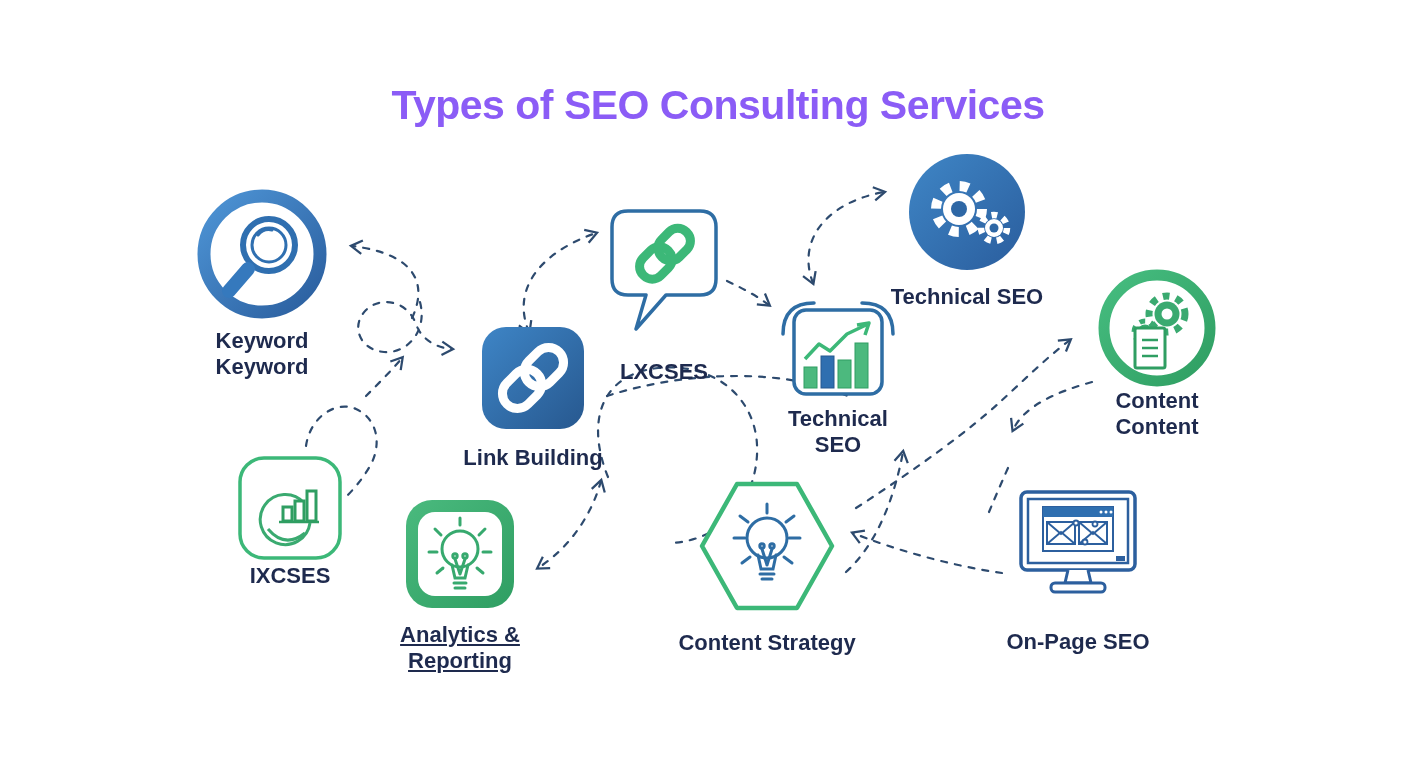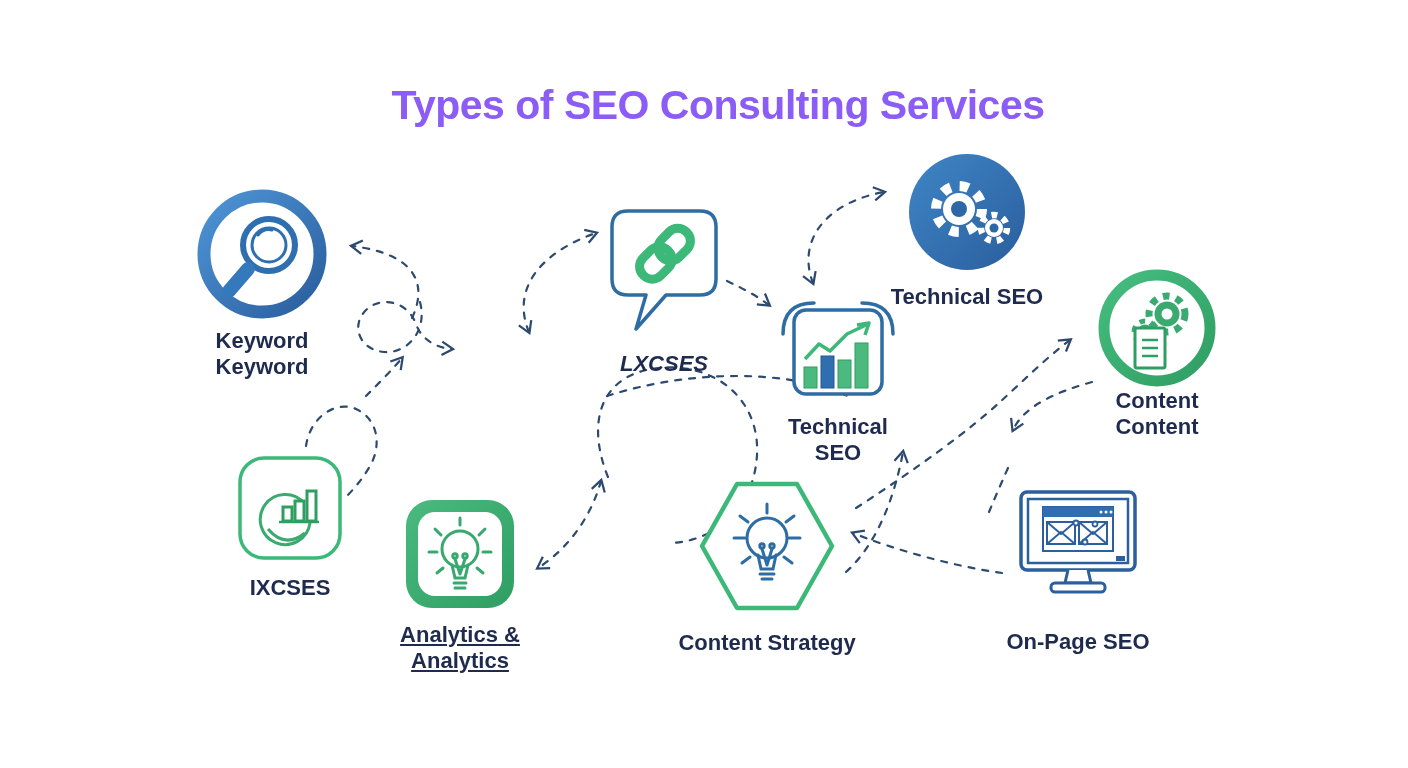--- a/index.html
+++ b/index.html
@@ -58,30 +58,48 @@
       <circle cx="73" cy="57" r="17" fill="none" stroke="#2f6fb0" stroke-width="3"></circle>
       <path d="M62 47 A 14 14 0 0 1 76 42" fill="none" stroke="#2f6fb0" stroke-width="3" stroke-linecap="round"></path>
       <line x1="52" y1="81" x2="33" y2="103" stroke="#3579bd" stroke-width="14" stroke-linecap="round"></line>
     </svg>
     <div class="lbl" style="margin-top:8px;">
       <span>Keyword</span>
       <span>Keyword</span>
     </div>
   </div>
 
+  <div class="node" style="left:438px;top:325px;width:190px;">
+    <svg width="106" height="106" viewBox="0 0 106 106">
+      <defs>
+        <linearGradient id="gB2" x1="0" y1="0" x2="1" y2="1">
+          <stop offset="0" stop-color="#3e85c6"></stop>
+            <stop offset="1" stop-color="#27588f"></stop>
+        </linearGradient>
+      </defs>
+      <rect x="2" y="2" width="102" height="102" rx="24" fill="url(#gB2)"></rect>
+      <g transform="translate(53,53) rotate(-45)" fill="none" stroke="#ffffff" stroke-width="9">
+        <rect x="-37" y="-15" width="43" height="30" rx="15"></rect>
+        <rect x="-6" y="-15" width="43" height="30" rx="15"></rect>
+      </g>
+    </svg>
+    <div class="lbl" style="margin-top:14px;">
+      <span>Link Building</span>
+    </div>
+  </div>
 
   <div class="node" style="left:589px;top:203px;width:150px;">
     <svg width="120" height="136" viewBox="0 0 120 136">
       <path d="M24 8 H96 Q112 8 112 24 V76 Q112 92 96 92 H62 L32 126 L42 92 H24 Q8 92 8 76 V24 Q8 8 24 8 Z" fill="#ffffff" stroke="#2e6da4" stroke-width="3.5" stroke-linejoin="round"></path>
       <g transform="translate(61,50) rotate(-45)" fill="none" stroke="#3cb878" stroke-width="9">
         <rect x="-31" y="-12" width="35" height="25" rx="12"></rect>
         <rect x="-5" y="-12" width="35" height="25" rx="12"></rect>
       </g>
     </svg>
-    <div class="lbl" style="margin-top:12px;font-style:italic;">
+    <div class="lbl" style="margin-top:20px;">
       <span>LXCSES</span>
     </div>
   </div>
 
   <div class="node" style="left:872px;top:152px;width:190px;">
     <svg width="120" height="120" viewBox="0 0 120 120">
       <defs>
         <linearGradient id="gB3" x1="0" y1="0" x2="1" y2="1">
           <stop offset="0" stop-color="#3f86c6"></stop>
             <stop offset="1" stop-color="#2a5d9d"></stop>
@@ -111,21 +129,21 @@
         <path d="M113 36 Q113 5 82 5"></path>
         <rect x="14" y="12" width="88" height="84" rx="12" fill="#ffffff"></rect>
       </g>
       <rect x="24" y="69" width="13" height="21" fill="#4cb97e" stroke="#2f9e62"></rect>
       <rect x="41" y="58" width="13" height="32" fill="#2f6fb0" stroke="#27588f"></rect>
       <rect x="58" y="62" width="13" height="28" fill="#4cb97e" stroke="#2f9e62"></rect>
       <rect x="75" y="45" width="13" height="45" fill="#4cb97e" stroke="#2f9e62"></rect>
       <polyline points="25,61 39,46 50,53 67,36 88,26" fill="none" stroke="#3cb878" stroke-width="3.5" stroke-linejoin="round"></polyline>
       <path d="M77 27 L89 25 L85 37" fill="none" stroke="#3cb878" stroke-width="3.5" stroke-linejoin="round"></path>
     </svg>
-    <div class="lbl" style="margin-top:8px;">
+    <div class="lbl" style="margin-top:0;">
       <span>Technical</span>
       <span>SEO</span>
     </div>
   </div>
 
   <div class="node" style="left:1077px;top:268px;width:160px;">
     <svg width="120" height="120" viewBox="0 0 120 120">
       <defs>
         <linearGradient id="gG1" x1="0" y1="0" x2="1" y2="1">
           <stop offset="0" stop-color="#46bd80"></stop>
@@ -159,21 +177,21 @@
       <rect x="3" y="3" width="100" height="100" rx="24" fill="#ffffff" stroke="#3cb878" stroke-width="3.5"></rect>
       <path d="M67 48 A 25 25 0 1 0 73 68" fill="none" stroke="#3aaa70" stroke-width="3"></path>
       <path d="M31 74 Q 48 94 68 78" fill="none" stroke="#3aaa70" stroke-width="3"></path>
       <g fill="#ffffff" stroke="#2f9e62" stroke-width="3">
         <rect x="46" y="52" width="9" height="14"></rect>
         <rect x="58" y="46" width="9" height="20"></rect>
         <rect x="70" y="36" width="9" height="30"></rect>
       </g>
       <line x1="42" y1="67" x2="82" y2="67" stroke="#2f9e62" stroke-width="2.5"></line>
     </svg>
-    <div class="lbl" style="margin-top:14px;">
+    <div class="lbl" style="margin-top:2px;">
       <span>IXCSES</span>
     </div>
   </div>
 
   <div class="node" style="left:375px;top:498px;width:170px;">
     <svg width="112" height="112" viewBox="0 0 112 112">
       <defs>
         <linearGradient id="gG2" x1="0" y1="0" x2="1" y2="1">
           <stop offset="0" stop-color="#4aba7e"></stop>
             <stop offset="1" stop-color="#2f9e62"></stop>
@@ -193,21 +211,21 @@
         <line x1="31" y1="31" x2="37" y2="37"></line>
         <line x1="81" y1="31" x2="75" y2="37"></line>
         <line x1="25" y1="54" x2="33" y2="54"></line>
         <line x1="87" y1="54" x2="79" y2="54"></line>
         <line x1="33" y1="75" x2="39" y2="70"></line>
         <line x1="79" y1="75" x2="73" y2="70"></line>
       </g>
     </svg>
     <div class="lbl" style="margin-top:12px;text-decoration:underline;">
       <span>Analytics &amp;</span>
-      <span>Analytics</span>
+      <span>Reporting</span>
     </div>
   </div>
 
   <div class="node" style="left:667px;top:476px;width:200px;">
     <svg width="150" height="140" viewBox="0 0 150 140">
       <polygon points="45,8 105,8 140,70 105,132 45,132 10,70" fill="#ffffff" stroke="#3cb878" stroke-width="4.5" stroke-linejoin="round"></polygon>
       <g fill="none" stroke="#2e6da4" stroke-width="3" stroke-linecap="round">
         <circle cx="75" cy="62" r="20"></circle>
         <path d="M66 79 L69 93 H81 L84 79"></path>
         <line x1="68" y1="98" x2="82" y2="98"></line>

